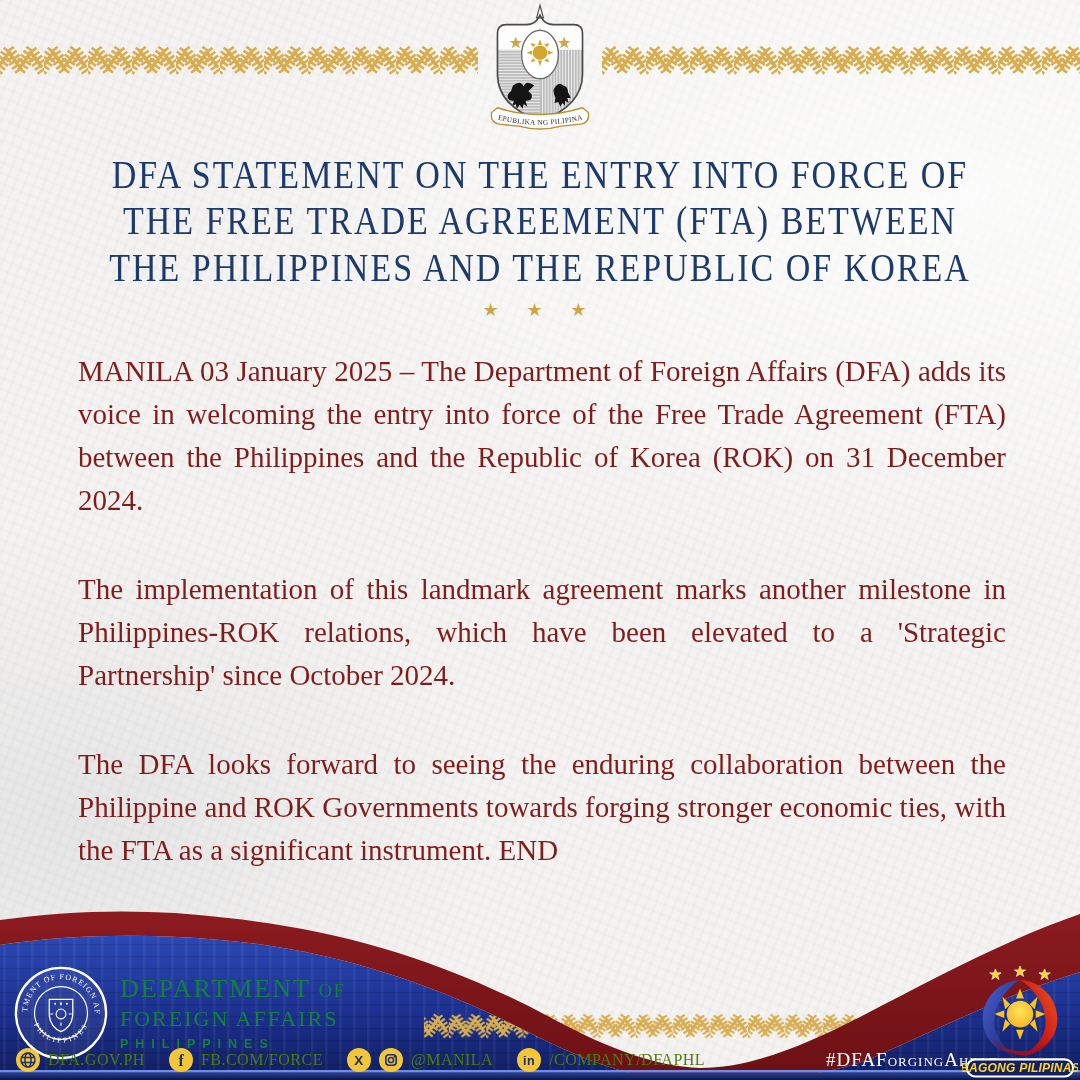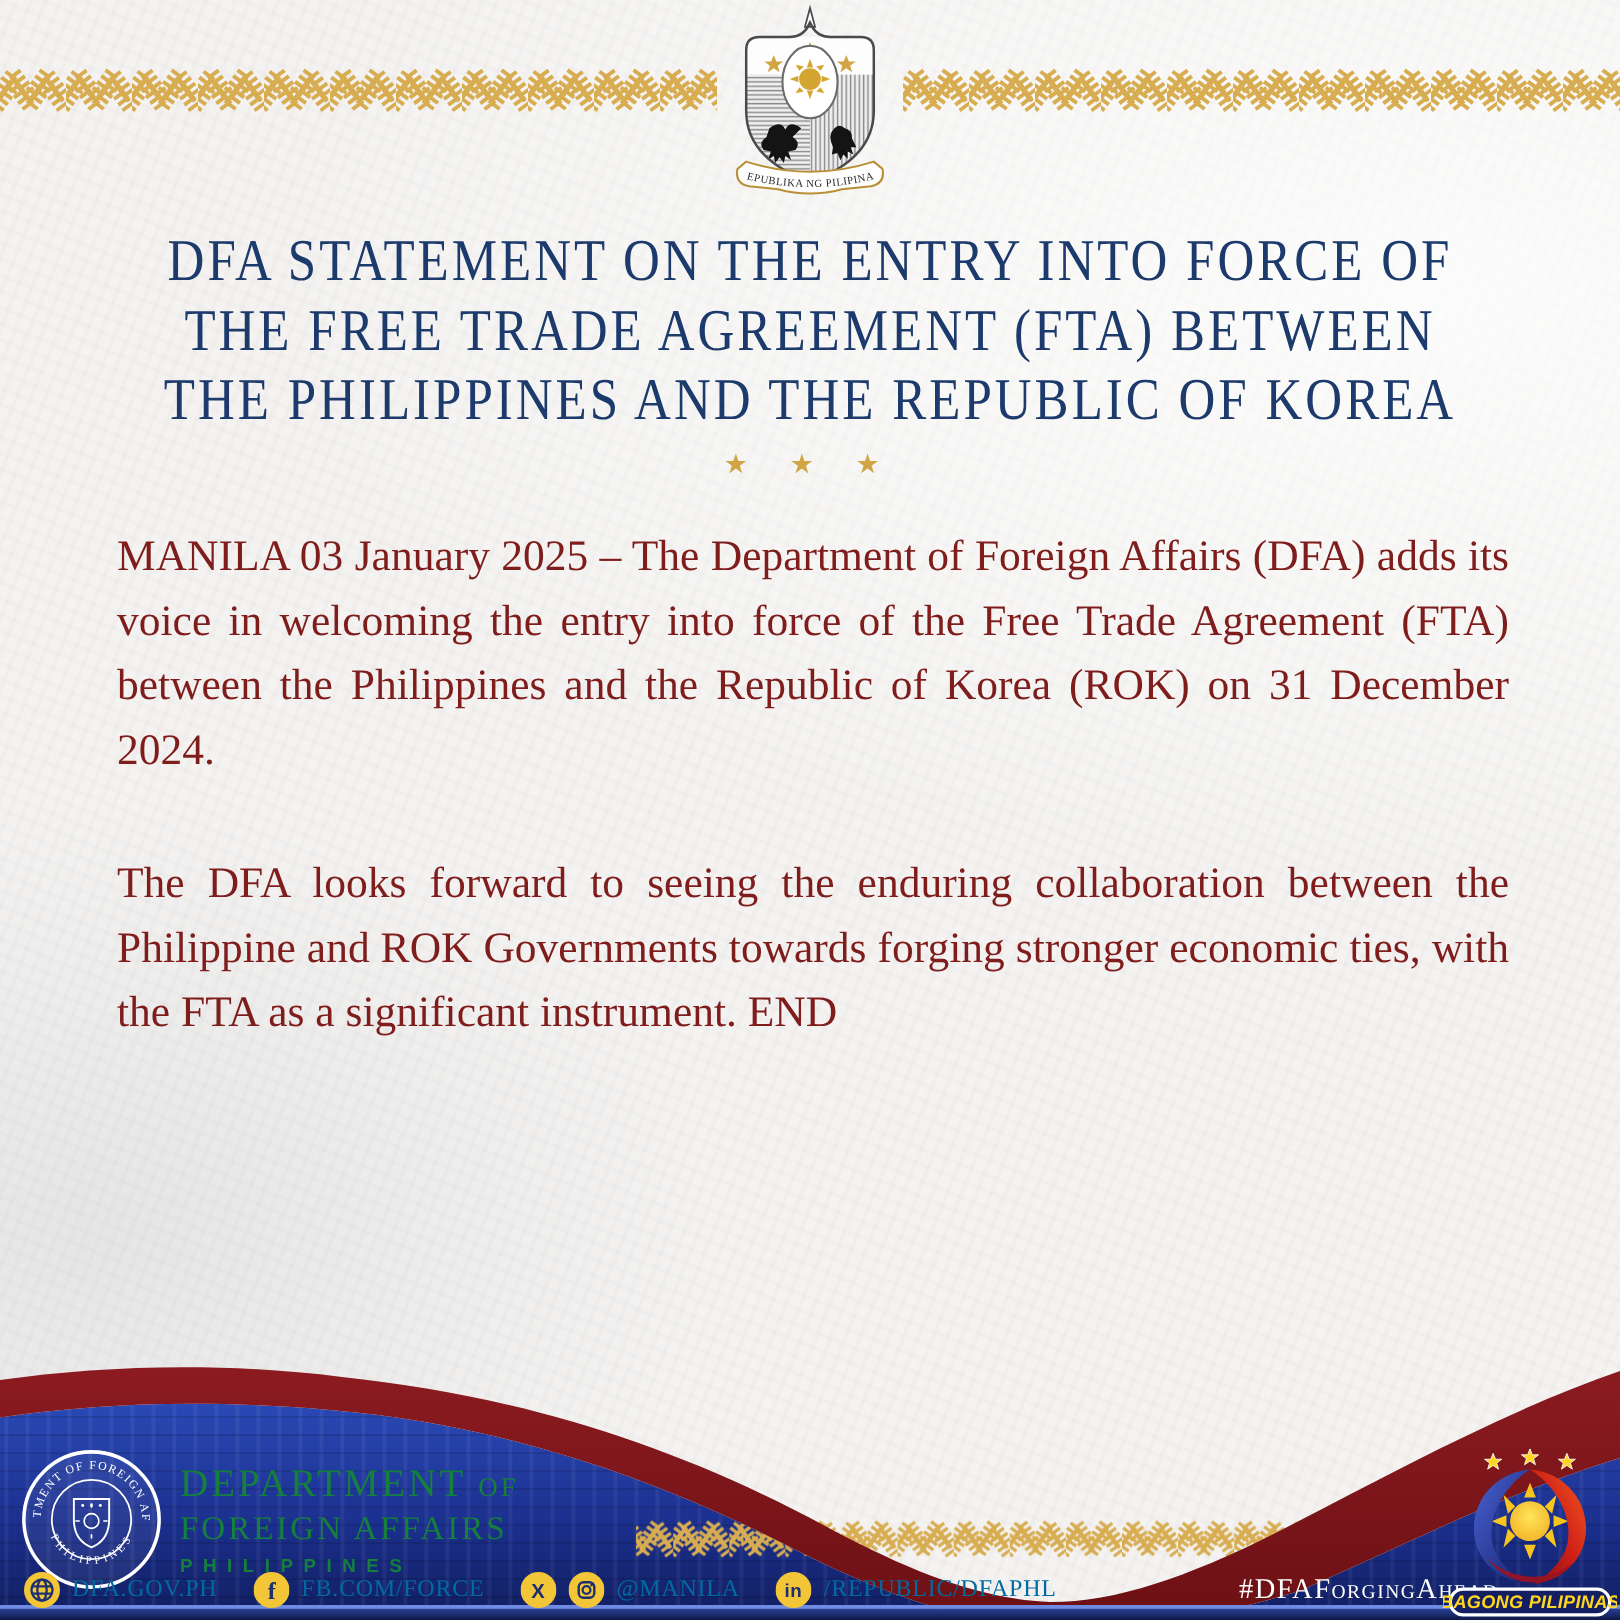--- a/index.html
+++ b/index.html
@@ -45,21 +45,21 @@
   
   .footer{left:0;bottom:0;width:1080px;height:180px;z-index:2;}
   .footer .bg{position:absolute;inset:0;}
   .seal{position:absolute;left:12px;top:64px;width:98px;height:98px;}
   .agency{position:absolute;left:120px;top:76px;color:#15803d;line-height:1;}
   .agency .l1{font-size:26px;letter-spacing:2px;}
   .agency .l1 .of{font-size:18px;letter-spacing:2px;}
   .agency .l2{font-size:22px;letter-spacing:2px;margin-top:6px;}
   .agency .l3{font-family:"Liberation Sans", sans-serif;font-weight:bold;
     font-size:12.5px;letter-spacing:7px;margin-top:8px;}
-  .socialrow{position:absolute;left:16px;top:148px;display:flex;align-items:center;gap:24px;color:#0369a1;}
+  .socialrow{position:absolute;left:16px;top:148px;display:flex;align-items:center;gap:24px;color:#4d7c0f;}
   .social-item{display:flex;align-items:center;gap:8px;font-size:16px;letter-spacing:.5px;white-space:nowrap;}
   .sicon{width:24px;height:24px;display:inline-block;}
   .hashtag{position:absolute;left:826px;top:149px;color:#fff;font-size:19px;
     font-variant:small-caps;letter-spacing:1px;}
   .bagong{position:absolute;left:962px;top:64px;width:116px;height:114px;}
 </style>
 </head>
 <body>
 
 <div id="canvas">
@@ -143,20 +143,21 @@
   <div class="layer title">
     <div>DFA STATEMENT ON THE ENTRY INTO FORCE OF</div>
     <div>THE FREE TRADE AGREEMENT (FTA) BETWEEN</div>
     <div>THE PHILIPPINES AND THE REPUBLIC OF KOREA</div>
   </div>
 
   <div class="layer stars">★ ★ ★</div>
 
   <div class="layer bodytext">
     <p>MANILA 03 January 2025 – The Department of Foreign Affairs (DFA) adds its voice in welcoming the entry into force of the Free Trade Agreement (FTA) between the Philippines and the Republic of Korea (ROK) on 31 December 2024.</p>
+    <p>The implementation of this landmark agreement marks another milestone in Philippines-ROK relations, which have been elevated to a 'Strategic Partnership' since October 2024.</p>
     <p>The DFA looks forward to seeing the enduring collaboration between the Philippine and ROK Governments towards forging stronger economic ties, with the FTA as a significant instrument. END</p>
   </div>
 
   <div class="layer footer">
     <svg class="bg" width="1080" height="180" viewBox="0 0 1080 180">
       <defs>
         <linearGradient id="blueG" x1="0" y1="0" x2="0" y2="1">
           <stop offset="0" stop-color="#2a49b5"></stop>
           <stop offset="0.55" stop-color="#1b2f8d"></stop>
           <stop offset="1" stop-color="#101d5c"></stop>
@@ -267,21 +268,21 @@
         </span>
         <span>@MANILA</span>
       </div>
       <div class="social-item">
         <span class="sicon">
           <svg viewBox="0 0 24 24" width="24" height="24">
             <circle cx="12" cy="12" r="12" fill="#f2c636"></circle>
             <text x="12" y="16.8" text-anchor="middle" font-family="Liberation Sans, sans-serif" font-weight="bold" font-size="12.5" fill="#1c2f72">in</text>
           </svg>
         </span>
-        <span>/REPUBLIC/DFAPHL</span>
+        <span>/COMPANY/DFAPHL</span>
       </div>
     </div>
 
     <div class="hashtag">#DFAForgingAhead</div>
 
     <svg class="bagong" viewBox="0 0 118 114">
       <defs>
         <linearGradient id="bgBlue" x1="0" y1="0" x2="1" y2="1">
           <stop offset="0" stop-color="#4a63d6"></stop>
           <stop offset="1" stop-color="#141f66"></stop>

